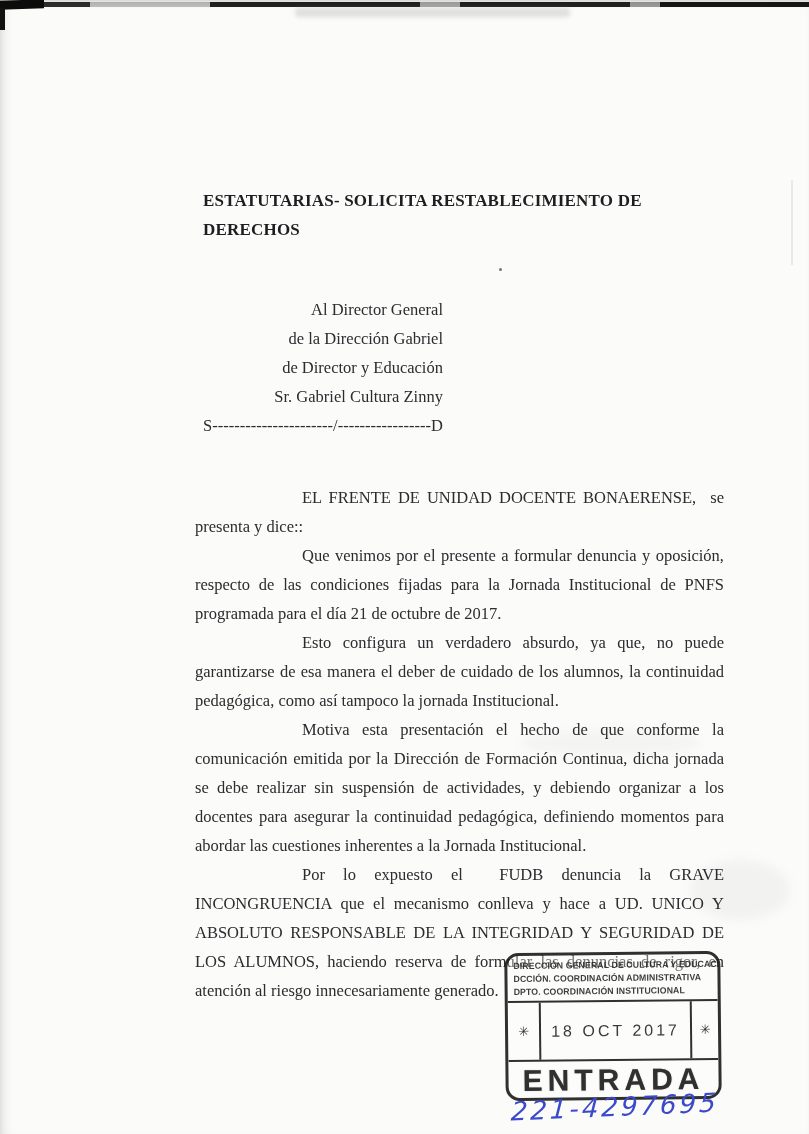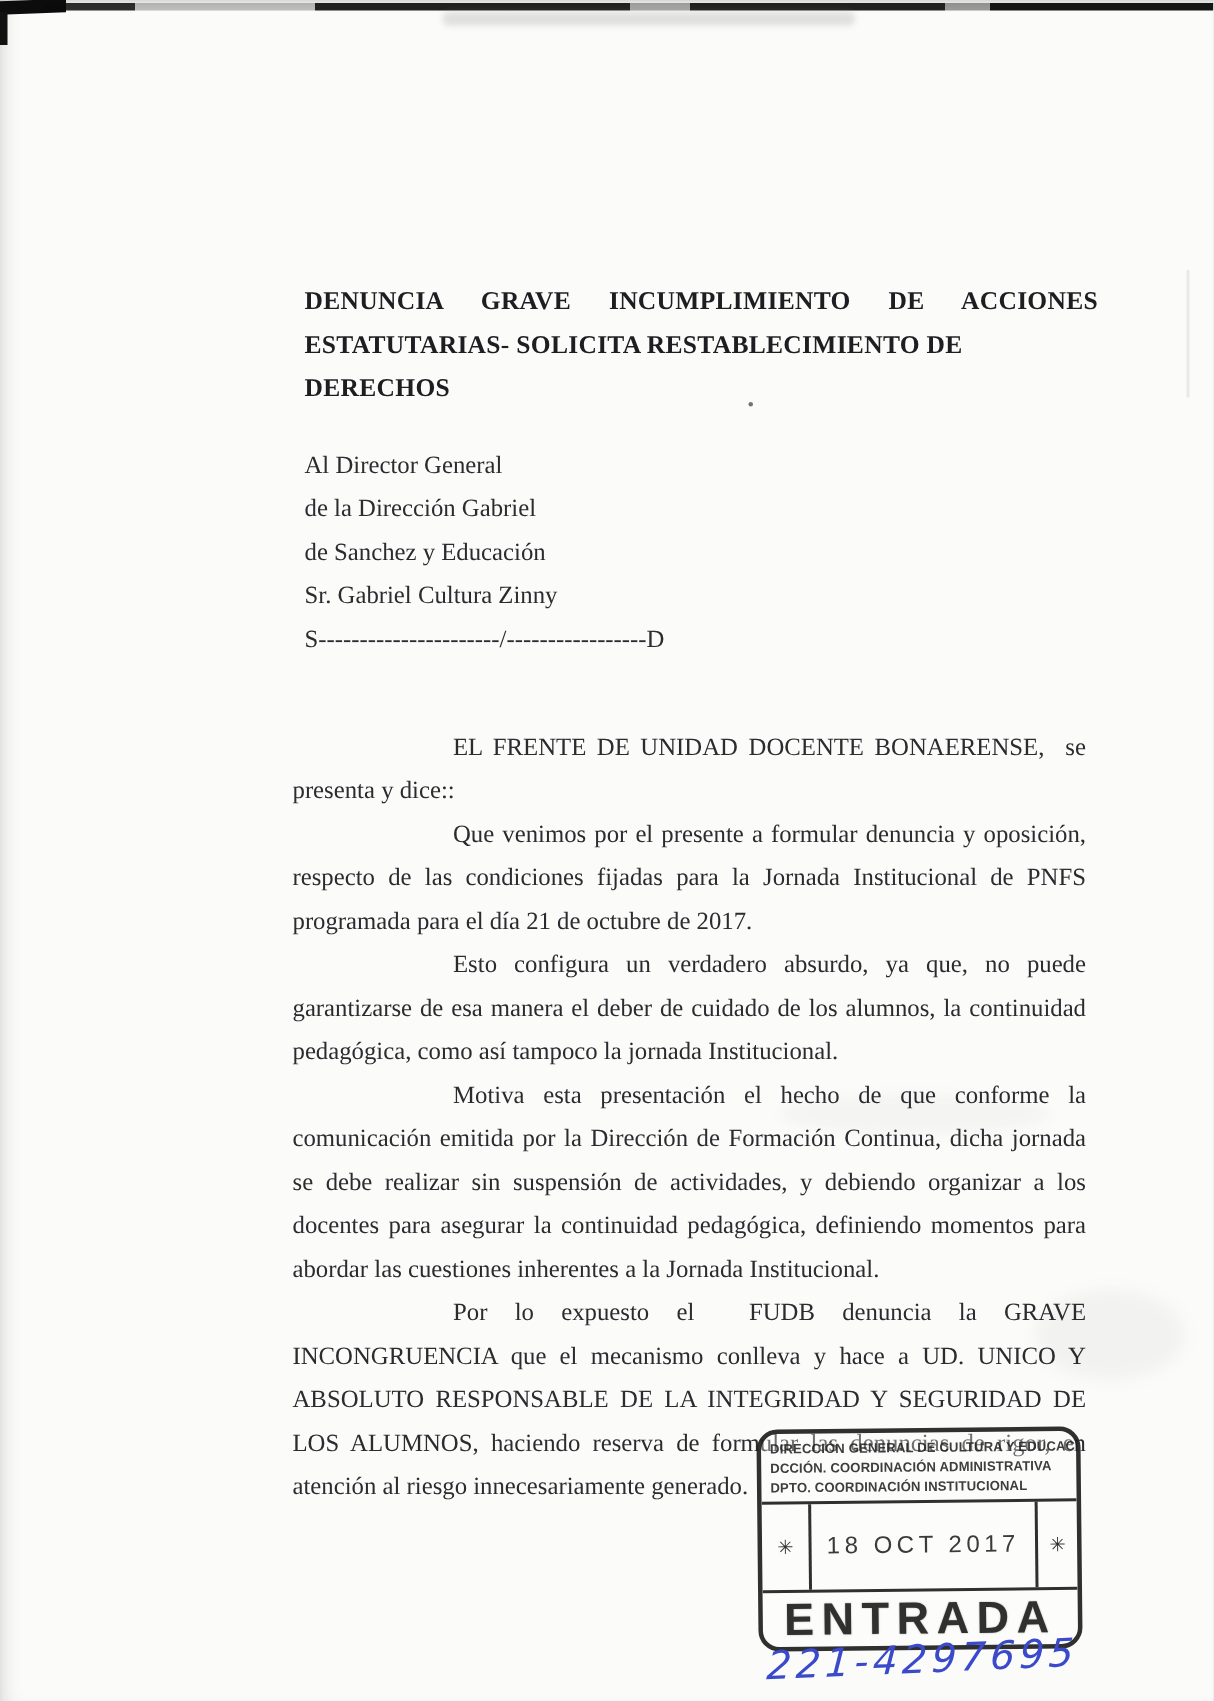--- a/index.html
+++ b/index.html
@@ -40,21 +40,21 @@
     position:absolute;left:203px;top:186px;width:529px;
     font-weight:bold;font-size:17px;line-height:29px;color:var(--title);
     letter-spacing:.2px;
   }
   .title-line-1{display:block;text-align:justify;text-align-last:justify;}
   .title-line-2{display:block;}
   .address-block{
     position:absolute;left:203px;top:295px;
     font-size:16.5px;line-height:29px;
   }
-  .address-block span{display:block;}
+  .address-block span{display:block;text-align:right;}
   .body-block{
     position:absolute;left:195px;top:483px;width:529px;
     font-size:16.5px;line-height:29px;text-align:justify;
   }
   .body-block p{margin:0;text-indent:107px;}
   
   .stamp{
     position:absolute;left:505px;top:952px;width:216px;height:148px;
     box-sizing:border-box;border:3px solid var(--stamp-ink);border-radius:14px;
     transform:rotate(-.6deg);
@@ -92,28 +92,27 @@
   <div class="art art-top-a"></div>
   <div class="art art-top-b"></div>
   <div class="art art-left-edge"></div>
   <div class="art art-smudge-top"></div>
   <div class="art art-dot"></div>
   <div class="art art-streak-right"></div>
   <div class="art art-bleed-1"></div>
   <div class="art art-bleed-2"></div>
 
   <div class="title-block">
-    <span class="title-line-1">DENUNCIA GRAVE INCUMPLIMIENTO DE ACCIONES</span>
     <span class="title-line-2">ESTATUTARIAS- SOLICITA RESTABLECIMIENTO DE DERECHOS</span>
   </div>
 
   <div class="address-block">
     <span>Al Director General</span>
     <span>de la Dirección Gabriel</span>
-    <span>de Sanchez y Educación</span>
+    <span>de Director y Educación</span>
     <span>Sr. Gabriel Cultura Zinny</span>
     <span>S----------------------/-----------------D</span>
   </div>
 
   <div class="body-block">
     <p>EL FRENTE DE UNIDAD DOCENTE BONAERENSE,&nbsp; se presenta y dice::</p>
     <p>Que venimos por el presente a formular denuncia y oposición, respecto de las condiciones fijadas para la Jornada Institucional de PNFS programada para el día 21 de octubre de 2017.</p>
     <p>Esto configura un verdadero absurdo, ya que, no puede garantizarse de esa manera el deber de cuidado de los alumnos, la continuidad pedagógica, como así tampoco la jornada Institucional.</p>
     <p>Motiva esta presentación el hecho de que conforme la comunicación emitida por la Dirección de Formación Continua, dicha jornada se debe realizar sin suspensión de actividades, y debiendo organizar a los docentes para asegurar la continuidad pedagógica, definiendo momentos para abordar las cuestiones inherentes a la Jornada Institucional.</p>
     <p>Por lo expuesto el &nbsp;FUDB denuncia la GRAVE INCONGRUENCIA que el mecanismo conlleva y hace a UD. UNICO Y ABSOLUTO RESPONSABLE DE LA INTEGRIDAD Y SEGURIDAD DE LOS ALUMNOS, haciendo reserva de formular las denuncias de rigor, en atención al riesgo innecesariamente generado.</p>

